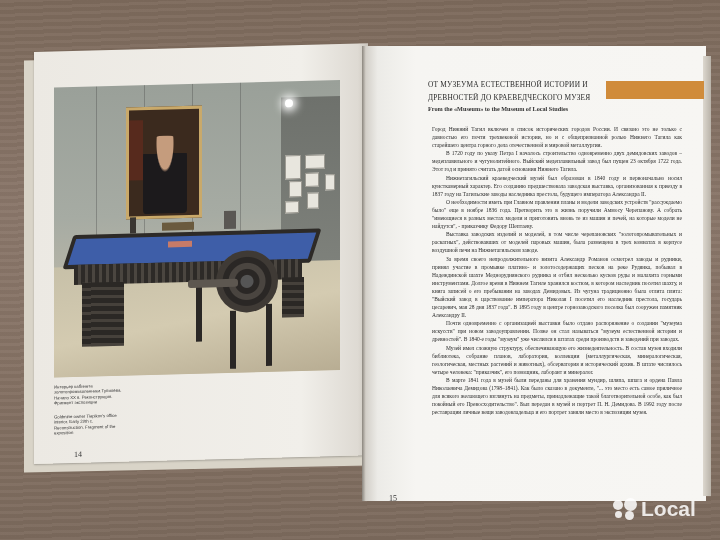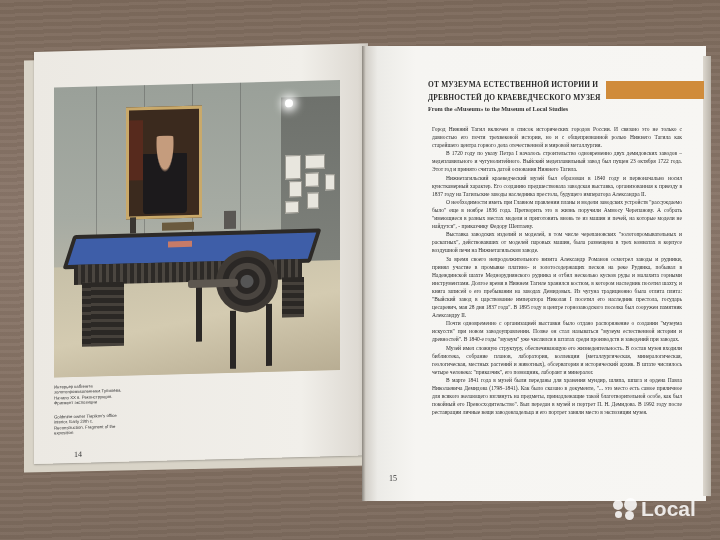--- a/index.html
+++ b/index.html
@@ -73,21 +73,21 @@
     .right-page {
       position: absolute; left: 364px; top: 46px; width: 342px; height: 455px;
       background: linear-gradient(90deg, #cfcbc4 0%, #ecebe7 4%, #f6f5f2 15%, #f7f6f3 100%);
       box-shadow: 0 1px 2px rgba(0,0,0,0.3);
       clip-path: polygon(0 0, 100% 0, 100% 100%, 0 100%);
     }
     .right-edge { position: absolute; left: 703px; top: 56px; width: 8px; height: 440px; background: linear-gradient(90deg, #ddd8cf, #b9b3a9); }
     .spine { position: absolute; left: 362px; top: 46px; width: 4px; height: 455px; background: linear-gradient(90deg, #8a857d, #d7d3cc); }
     .orange-bar { position: absolute; left: 606px; top: 81px; width: 98px; height: 18px; background: #d08b3a; }
     .heading {
-      position: absolute; left: 428px; font-weight: bold; font-size: 7.4px; color: #2a2a2a; letter-spacing: 0.2px;
+      position: absolute; left: 428px; font-weight: normal; font-size: 7.4px; color: #2a2a2a; letter-spacing: 0.2px;
     }
     .subheading { position: absolute; left: 428px; top: 105px; font-weight: bold; font-size: 6.2px; color: #333; }
     .body-text {
       position: absolute; left: 432px; top: 125px; width: 250px;
       font-size: 5.5px; line-height: 8.1px; color: #2c2c2c; text-align: justify;
     }
     .body-text p { margin: 0; text-indent: 14px; }
     .body-text p:first-child { text-indent: 0; }
     
     .watermark {
@@ -158,21 +158,21 @@
   <p>В 1720 году по указу Петра I началось строительство одновременно двух демидовских заводов – медеплавильного и чугунолитейного. Выйский медеплавильный завод был пущен 23 октября 1722 года. Этот год и принято считать датой основания Нижнего Тагила.</p>
   <p>Нижнетагильский краеведческий музей был образован в 1840 году и первоначально носил кунсткамерный характер. Его созданию предшествовала заводская выставка, организованная к приезду в 1837 году на Тагильские заводы наследника престола, будущего императора Александра II.</p>
   <p>О необходимости иметь при Главном правлении планы и модели заводских устройств "рассуждаемо было" еще в ноябре 1836 года. Претворить это в жизнь поручили Аммосу Черепанову. А собрать "имеющиеся в разных местах модели и приготовить вновь те из машин и печей, на которые модели не найдутся", - приказчику Федору Шептаеву.</p>
   <p>Выставка заводских изделий и моделей, в том числе черепановских "золотопромывательных и раскатных", действовавших от моделей паровых машин, была размещена в трех комнатах в корпусе воздушной печи на Нижнетагильском заводе.</p>
   <p>За время своего непродолжительного визита Александр Романов осмотрел заводы и рудники, принял участие в промывке платино- и золотосодержащих песков на реке Рудянка, побывал в Надеждинской шахте Медноруднянского рудника и отбил несколько кусков руды и малахита горными инструментами. Долгое время в Нижнем Тагиле хранился костюм, в котором наследник посетил шахту, и книга записей о его пребывании на заводах Демидовых. Из чугуна традиционно была отлита плита: "Выйский завод в царствование императора Николая I посетил его наследник престола, государь цесаревич, мая 28 дня 1837 года". В 1895 году в центре горнозаводского поселка был сооружен памятник Александру II.</p>
   <p>Почти одновременно с организацией выставки было отдано распоряжение о создании "музеума искусств" при новом заводоуправлении. Позже он стал называться "музеум естественной истории и древностей". В 1840-е годы "музеум" уже числился в штатах среди производств и заведений при заводах.</p>
   <p>Музей имел сложную структуру, обеспечивающую его жизнедеятельность. В состав музея входили библиотека, собрание планов, лаборатория, коллекции (металлургическая, минералогическая, геологическая, местных растений и животных), обсерватория и исторический архив. В штате числилось четыре человека: "приказчик", его помощник, лаборант и минералог.</p>
   <p>В марте 1841 года в музей были переданы для хранения мундир, шляпа, шпага и ордена Павла Николаевича Демидова (1798–1841). Как было сказано в документе, "... это место есть самое приличное для всякого желающего взглянуть на предметы, принадлежащие такой благотворительной особе, как был покойный его Превосходительство". Был передан в музей и портрет П. Н. Демидова. В 1992 году после реставрации личные вещи заводовладельца и его портрет заняли место в экспозиции музея.</p>
 </div>
 
-<div class="page-num" style="left:389px;top:474px">15</div>
+<div class="page-num" style="left:389px;top:494px">15</div>
 
 <div class="watermark">
   <div class="dots">
     <div class="dot" style="left:0;top:2px;width:10px;height:10px"></div>
     <div class="dot" style="left:11px;top:0;width:13px;height:13px"></div>
     <div class="dot" style="left:2px;top:13px;width:7px;height:7px"></div>
     <div class="dot" style="left:12px;top:13px;width:9px;height:9px"></div>
   </div>
   <span>Local</span>
 </div>

